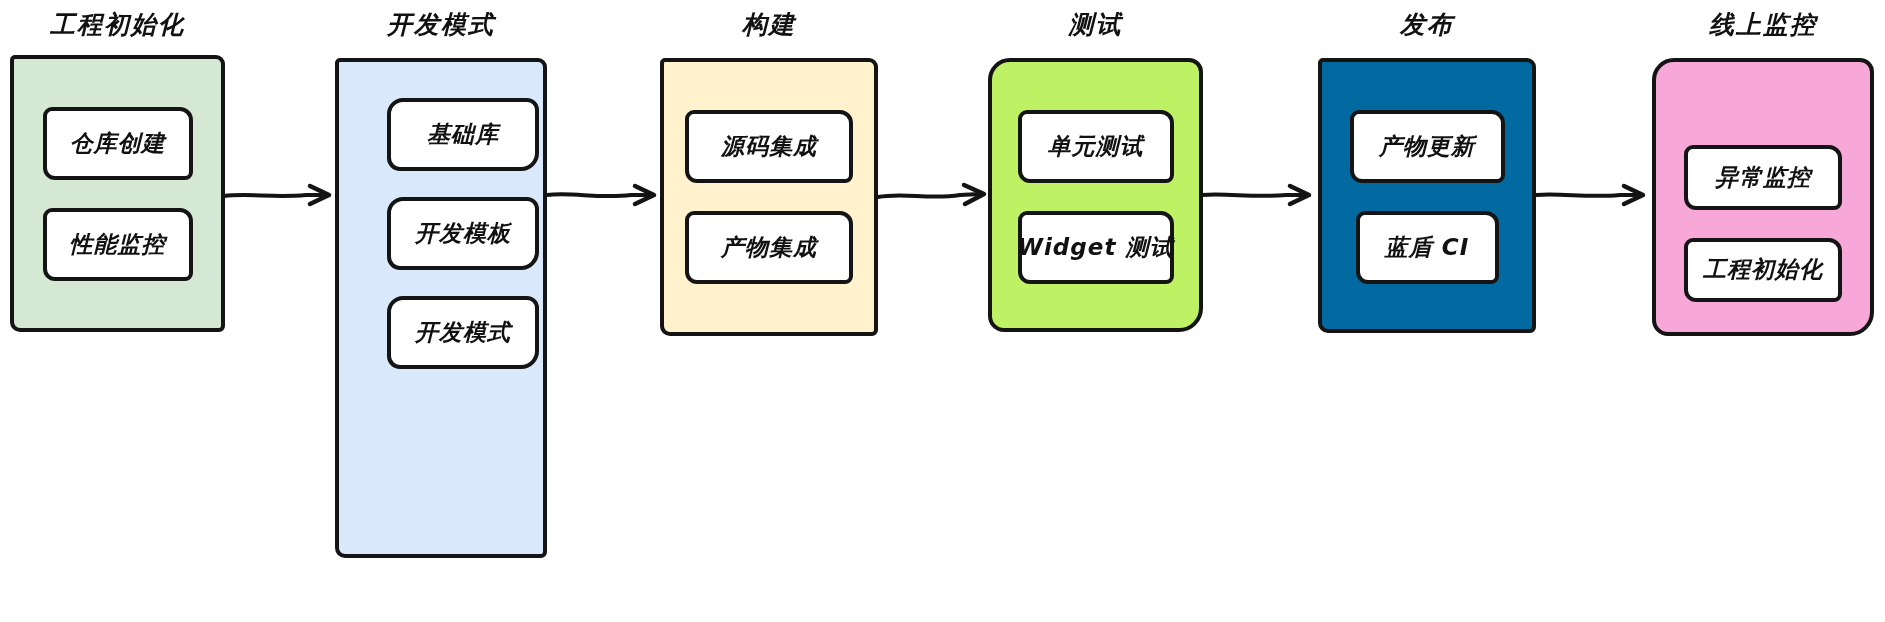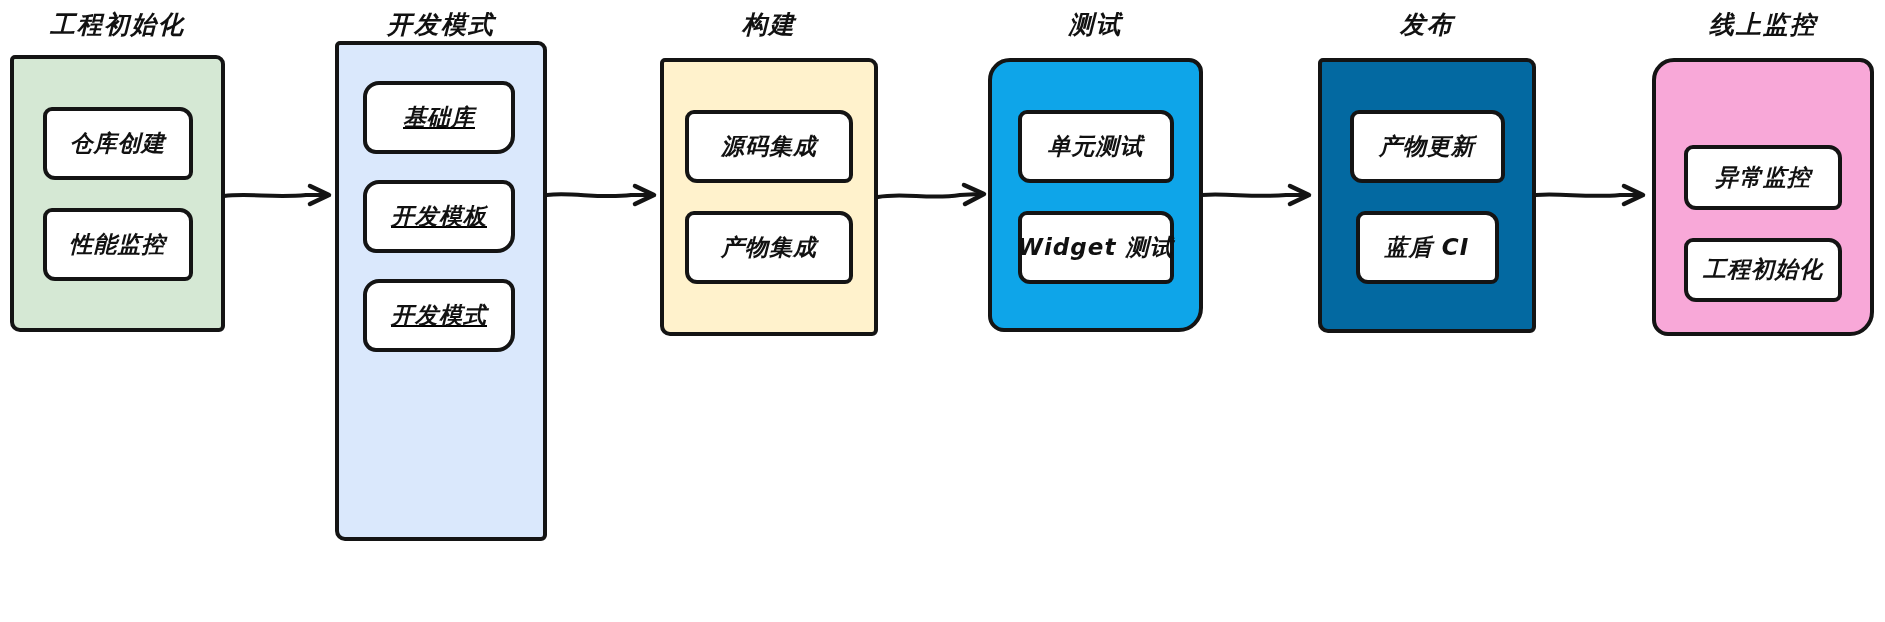--- a/index.html
+++ b/index.html
@@ -89,21 +89,21 @@
 
   <div class="arrow" style="left:222px;top:182px;width:120px;">
     <svg width="120" height="26" viewBox="0 0 120 26">
       <path d="M2,14 C26,11 52,16 84,13 L104,13" stroke="#141414" stroke-width="4" fill="none" stroke-linecap="round"></path>
       <path d="M88,4 L107,13 L88,22" stroke="#141414" stroke-width="4.5" fill="none" stroke-linecap="round" stroke-linejoin="round"></path>
     </svg>
   </div>
 
   <div class="stage-col" style="left:335px;width:212px;">
     <div class="stage-title">开发模式</div>
-    <div class="group-box" style="top:41px;height:500px;background:#dae8fc;padding:36px 0 28px 0;gap:26px;padding-right:4px;text-decoration:underline;">
+    <div class="group-box" style="top:58px;height:500px;background:#dae8fc;padding:36px 0 28px 0;gap:26px;align-items:flex-end;padding-right:4px;">
       <div class="node rounder" style="width:152px;">
         <span>基础库</span>
       </div>
       <div class="node rounder" style="width:152px;">
         <span>开发模板</span>
       </div>
       <div class="node rounder" style="width:152px;">
         <span>开发模式</span>
       </div>
     </div>
@@ -130,21 +130,21 @@
 
   <div class="arrow" style="left:876px;top:182px;width:125px;">
     <svg width="125" height="26" viewBox="0 0 125 26">
       <path d="M2,15 C28,10 52,18 84,13 L104,12" stroke="#141414" stroke-width="4" fill="none" stroke-linecap="round"></path>
       <path d="M88,3 L108,12 L89,22" stroke="#141414" stroke-width="4.5" fill="none" stroke-linecap="round" stroke-linejoin="round"></path>
     </svg>
   </div>
 
   <div class="stage-col" style="left:988px;width:215px;">
     <div class="stage-title">测试</div>
-    <div class="group-box soft" style="top:58px;height:274px;background:#0ea5e9;">
+    <div class="group-box soft" style="top:58px;height:274px;background:#bef264;">
       <div class="node" style="width:156px;">
         <span>单元测试</span>
       </div>
       <div class="node" style="width:156px;">
         <span>Widget 测试</span>
       </div>
     </div>
   </div>
 
   <div class="arrow" style="left:1200px;top:182px;width:125px;">

